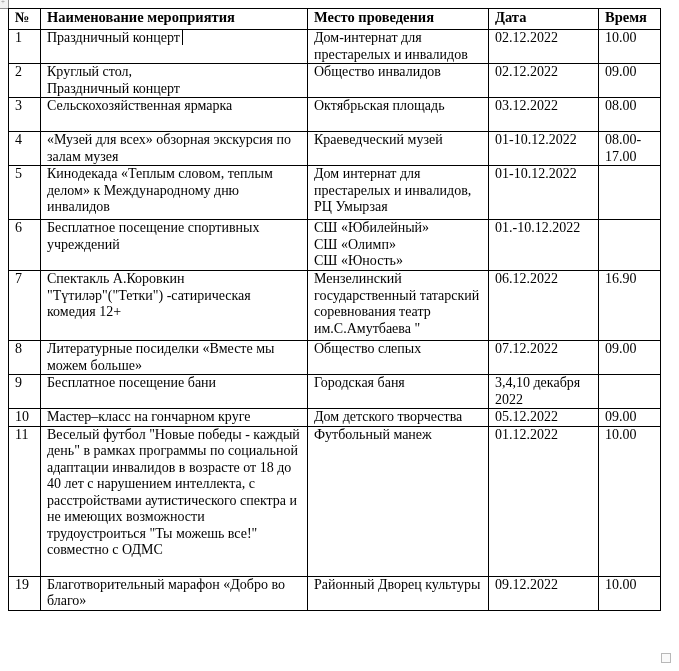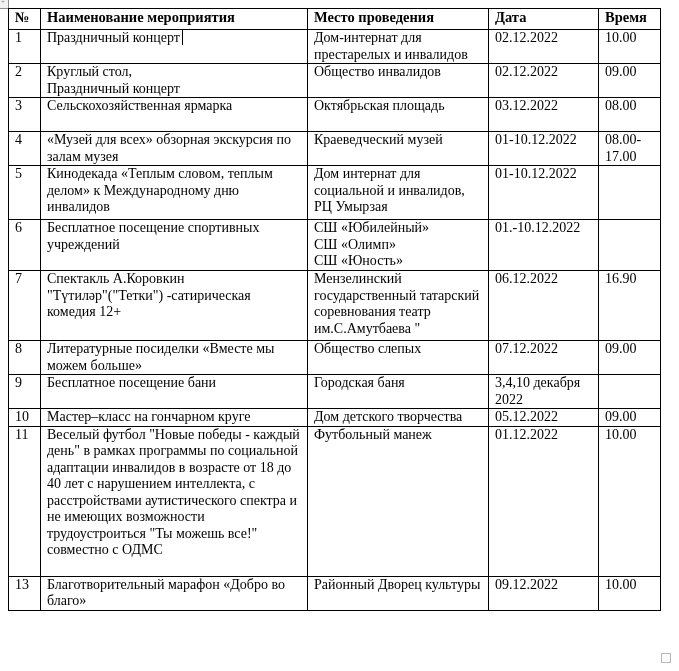--- a/index.html
+++ b/index.html
@@ -130,21 +130,21 @@
         <tr style="height: 34px;">
           <td><span class="cell-text">4</span></td>
           <td><span class="cell-text">«Музей для всех» обзорная экскурсия по залам музея</span></td>
           <td><span class="cell-text">Краеведческий музей</span></td>
           <td><span class="cell-text">01-10.12.2022</span></td>
           <td><span class="cell-text">08.00-17.00</span></td>
         </tr>
         <tr style="height: 54px;">
           <td><span class="cell-text">5</span></td>
           <td><span class="cell-text">Кинодекада «Теплым словом, теплым делом» к Международному дню инвалидов</span></td>
-          <td><span class="cell-text">Дом интернат для социальной и инвалидов, РЦ Умырзая</span></td>
+          <td><span class="cell-text">Дом интернат для престарелых и инвалидов, РЦ Умырзая</span></td>
           <td><span class="cell-text">01-10.12.2022</span></td>
           <td><span class="cell-text"></span></td>
         </tr>
         <tr style="height: 51px;">
           <td><span class="cell-text">6</span></td>
           <td><span class="cell-text">Бесплатное посещение спортивных учреждений</span></td>
           <td><span class="cell-text">СШ «Юбилейный»
 СШ «Олимп»
 СШ «Юность»</span></td>
           <td><span class="cell-text">01.-10.12.2022</span></td>
@@ -180,21 +180,21 @@
           <td><span class="cell-text">09.00</span></td>
         </tr>
         <tr style="height: 150px;">
           <td><span class="cell-text">11</span></td>
           <td class="justify"><span class="cell-text">Веселый футбол "Новые победы - каждый день" в рамках программы по социальной адаптации инвалидов в возрасте от 18 до 40 лет с нарушением интеллекта, с расстройствами аутистического спектра и не имеющих возможности трудоустроиться "Ты можешь все!" совместно с ОДМС</span></td>
           <td><span class="cell-text">Футбольный манеж</span></td>
           <td><span class="cell-text">01.12.2022</span></td>
           <td><span class="cell-text">10.00</span></td>
         </tr>
         <tr style="height: 33px;">
-          <td><span class="cell-text">13</span></td>
+          <td><span class="cell-text">19</span></td>
           <td><span class="cell-text">Благотворительный марафон «Добро во благо»</span></td>
           <td><span class="cell-text">Районный Дворец культуры</span></td>
           <td><span class="cell-text">09.12.2022</span></td>
           <td><span class="cell-text">10.00</span></td>
         </tr>
       </tbody>
   </table>
 
   <div class="resize-handle"></div>
 

